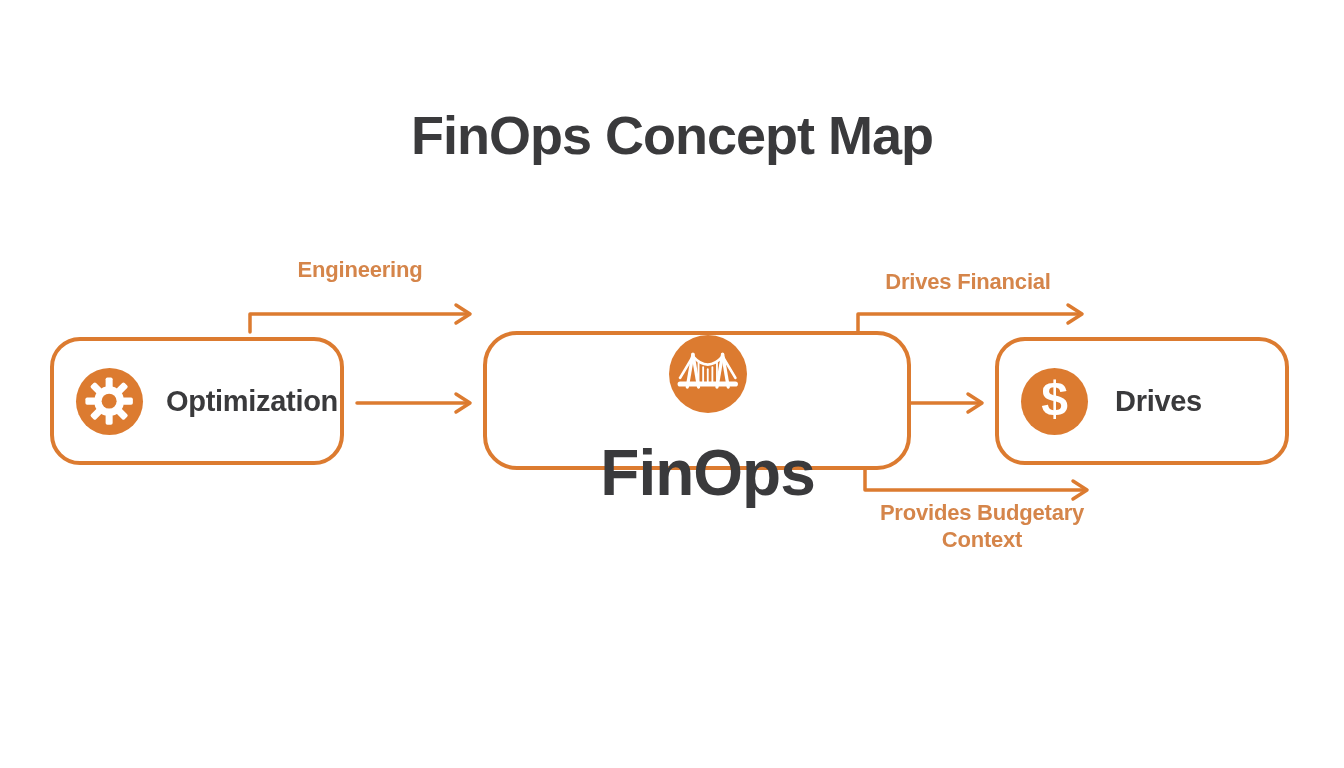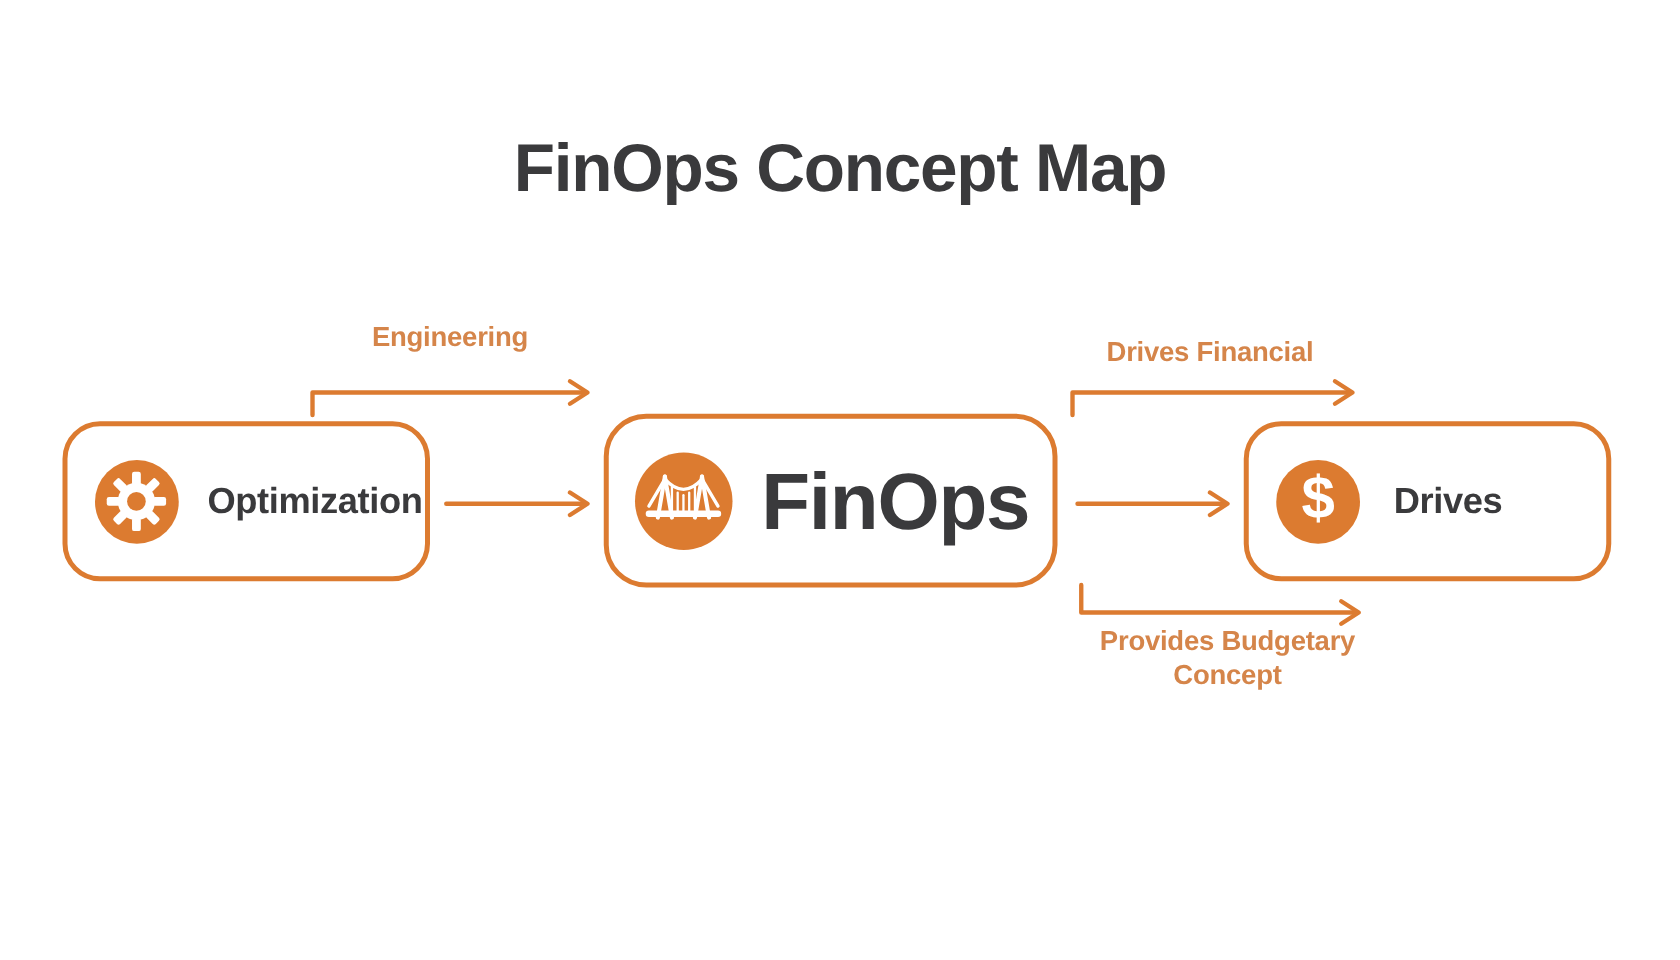--- a/index.html
+++ b/index.html
@@ -61,22 +61,22 @@
     display: flex;
     align-items: center;
     background: #ffffff;
     border: 4px solid var(--orange, #dc7b30);
   }
   .node-eng {
     left: 50px; top: 337px; width: 294px; height: 128px;
     border-radius: 30px; padding-left: 22px; gap: 23px;
   }
   .node-finops {
-    left: 483px; top: 331px; width: 363px; height: 139px;
-    border-radius: 34px; padding-left: 21px; gap: 23px;
+    left: 483px; top: 331px; width: 428px; height: 139px;
+    border-radius: 34px; padding-left: 21px; gap: 23px; flex-direction: column;
   }
   .node-fin {
     left: 995px; top: 337px; width: 294px; height: 128px;
     border-radius: 30px; padding-left: 22px; gap: 27px;
   }
   .badge {
     flex: none;
     border-radius: 50%;
     background: var(--orange, #dc7b30);
     display: flex;
@@ -144,21 +144,21 @@
   <div class="edge-label edge-label-1">
     <div>Engineering</div>
   </div>
 
   <div class="edge-label edge-label-2">
     <div>Drives Financial</div>
   </div>
 
   <div class="edge-label edge-label-3">
     <div>Provides Budgetary</div>
-    <div>Concept</div>
+    <div>Context</div>
   </div>
 
   <div class="node node-eng">
     <span class="badge badge-sm">
       <svg viewBox="0 0 64 64" aria-hidden="true">
         <g fill="#ffffff">
           <rect x="28" y="5" width="8" height="12" rx="2"></rect>
           <rect x="28" y="5" width="8" height="12" rx="2" transform="rotate(45 32 32)"></rect>
           <rect x="28" y="5" width="8" height="12" rx="2" transform="rotate(90 32 32)"></rect>
           <rect x="28" y="5" width="8" height="12" rx="2" transform="rotate(135 32 32)"></rect>

